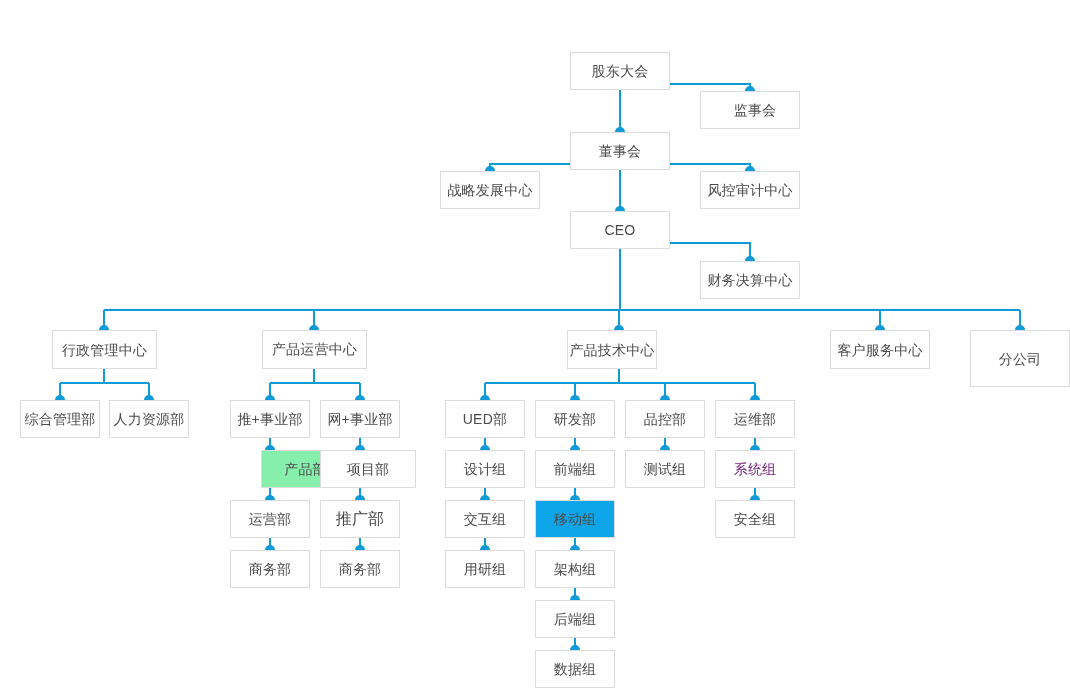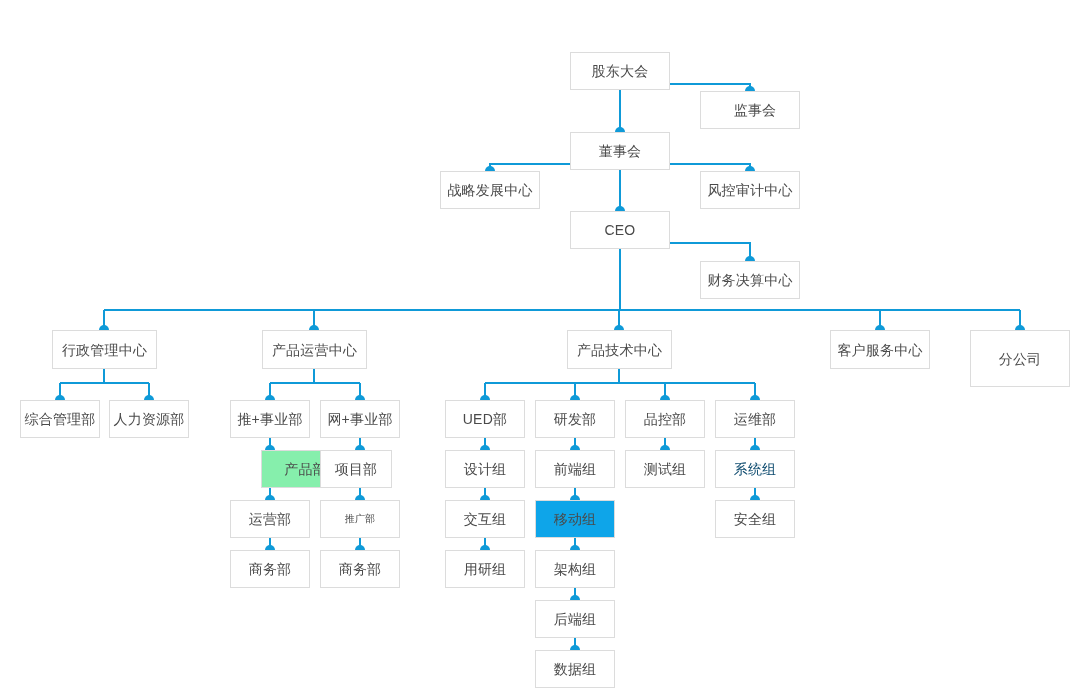--- a/index.html
+++ b/index.html
@@ -156,23 +156,23 @@
       <div class="node-box" style="left: 570px; top: 211px; width: 100px; height: 38px; border-color: rgb(220, 220, 220); background: rgb(255, 255, 255); font-size: 14px;">
         <span class="node-label" style="color: rgb(74, 74, 74);">CEO</span>
       </div>
       <div class="node-box" style="left: 700px; top: 261px; width: 100px; height: 38px; border-color: rgb(220, 220, 220); background: rgb(255, 255, 255); font-size: 14px;">
         <span class="node-label" style="color: rgb(74, 74, 74);">财务决算中心</span>
       </div>
       <div class="node-box" style="left: 52px; top: 330px; width: 105px; height: 39px; border-color: rgb(220, 220, 220); background: rgb(255, 255, 255); font-size: 14px;">
         <span class="node-label" style="color: rgb(74, 74, 74);">行政管理中心</span>
       </div>
       <div class="node-box" style="left: 262px; top: 330px; width: 105px; height: 39px; border-color: rgb(220, 220, 220); background: rgb(255, 255, 255); font-size: 14px;">
-        <span class="node-label" style="color: rgb(74, 74, 74);">产品运营中心</span>
-      </div>
-      <div class="node-box" style="left: 567px; top: 330px; width: 105px; height: 39px; border-color: rgb(220, 220, 220); background: rgb(255, 255, 255); font-size: 14px;">
+        <span class="node-label" style="color: rgb(74, 74, 74); font-family: Liberation Mono, monospace;">产品运营中心</span>
+      </div>
+      <div class="node-box" style="left: 567px; top: 330px; width: 90px; height: 39px; border-color: rgb(220, 220, 220); background: rgb(255, 255, 255); font-size: 14px;">
         <span class="node-label" style="color: rgb(74, 74, 74);">产品技术中心</span>
       </div>
       <div class="node-box" style="left: 830px; top: 330px; width: 100px; height: 39px; border-color: rgb(220, 220, 220); background: rgb(255, 255, 255); font-size: 14px;">
         <span class="node-label" style="color: rgb(74, 74, 74);">客户服务中心</span>
       </div>
       <div class="node-box" style="left: 970px; top: 330px; width: 100px; height: 57px; border-color: rgb(220, 220, 220); background: rgb(255, 255, 255); font-size: 14px;">
         <span class="node-label" style="color: rgb(74, 74, 74);">分公司</span>
       </div>
       <div class="node-box" style="left: 20px; top: 400px; width: 80px; height: 38px; border-color: rgb(220, 220, 220); background: rgb(255, 255, 255); font-size: 14px;">
         <span class="node-label" style="color: rgb(74, 74, 74);">综合管理部</span>
@@ -188,24 +188,24 @@
       </div>
       <div class="node-box" style="left: 230px; top: 500px; width: 80px; height: 38px; border-color: rgb(220, 220, 220); background: rgb(255, 255, 255); font-size: 14px;">
         <span class="node-label" style="color: rgb(74, 74, 74);">运营部</span>
       </div>
       <div class="node-box" style="left: 230px; top: 550px; width: 80px; height: 38px; border-color: rgb(220, 220, 220); background: rgb(255, 255, 255); font-size: 14px;">
         <span class="node-label" style="color: rgb(74, 74, 74);">商务部</span>
       </div>
       <div class="node-box" style="left: 320px; top: 400px; width: 80px; height: 38px; border-color: rgb(220, 220, 220); background: rgb(255, 255, 255); font-size: 14px;">
         <span class="node-label" style="color: rgb(74, 74, 74);">网+事业部</span>
       </div>
-      <div class="node-box" style="left: 320px; top: 450px; width: 72px; height: 38px; border-color: rgb(220, 220, 220); background: rgb(255, 255, 255); font-size: 14px;">
+      <div class="node-box" style="left: 320px; top: 450px; width: 96px; height: 38px; border-color: rgb(220, 220, 220); background: rgb(255, 255, 255); font-size: 14px;">
         <span class="node-label" style="color: rgb(74, 74, 74);">项目部</span>
       </div>
-      <div class="node-box" style="left: 320px; top: 500px; width: 80px; height: 38px; border-color: rgb(220, 220, 220); background: rgb(255, 255, 255); font-size: 10px;">
+      <div class="node-box" style="left: 320px; top: 500px; width: 80px; height: 38px; border-color: rgb(220, 220, 220); background: rgb(255, 255, 255); font-size: 16px;">
         <span class="node-label" style="color: rgb(74, 74, 74);">推广部</span>
       </div>
       <div class="node-box" style="left: 320px; top: 550px; width: 80px; height: 38px; border-color: rgb(220, 220, 220); background: rgb(255, 255, 255); font-size: 14px;">
         <span class="node-label" style="color: rgb(74, 74, 74);">商务部</span>
       </div>
       <div class="node-box" style="left: 445px; top: 400px; width: 80px; height: 38px; border-color: rgb(220, 220, 220); background: rgb(255, 255, 255); font-size: 14px;">
         <span class="node-label" style="color: rgb(74, 74, 74);">UED部</span>
       </div>
       <div class="node-box" style="left: 445px; top: 450px; width: 80px; height: 38px; border-color: rgb(220, 220, 220); background: rgb(255, 255, 255); font-size: 14px;">
         <span class="node-label" style="color: rgb(74, 74, 74);">设计组</span>
@@ -237,19 +237,19 @@
       <div class="node-box" style="left: 625px; top: 400px; width: 80px; height: 38px; border-color: rgb(220, 220, 220); background: rgb(255, 255, 255); font-size: 14px;">
         <span class="node-label" style="color: rgb(74, 74, 74);">品控部</span>
       </div>
       <div class="node-box" style="left: 625px; top: 450px; width: 80px; height: 38px; border-color: rgb(220, 220, 220); background: rgb(255, 255, 255); font-size: 14px;">
         <span class="node-label" style="color: rgb(74, 74, 74);">测试组</span>
       </div>
       <div class="node-box" style="left: 715px; top: 400px; width: 80px; height: 38px; border-color: rgb(220, 220, 220); background: rgb(255, 255, 255); font-size: 14px;">
         <span class="node-label" style="color: rgb(74, 74, 74);">运维部</span>
       </div>
       <div class="node-box" style="left: 715px; top: 450px; width: 80px; height: 38px; border-color: rgb(220, 220, 220); background: rgb(255, 255, 255); font-size: 14px;">
-        <span class="node-label" style="color: #0c4a6e; text-align: center;">系统组</span>
+        <span class="node-label" style="color: #701a75; text-align: center;">系统组</span>
       </div>
       <div class="node-box" style="left: 715px; top: 500px; width: 80px; height: 38px; border-color: rgb(220, 220, 220); background: rgb(255, 255, 255); font-size: 14px;">
         <span class="node-label" style="color: rgb(74, 74, 74);">安全组</span>
       </div>
     </div>
 </div>
 
 </body></html>

